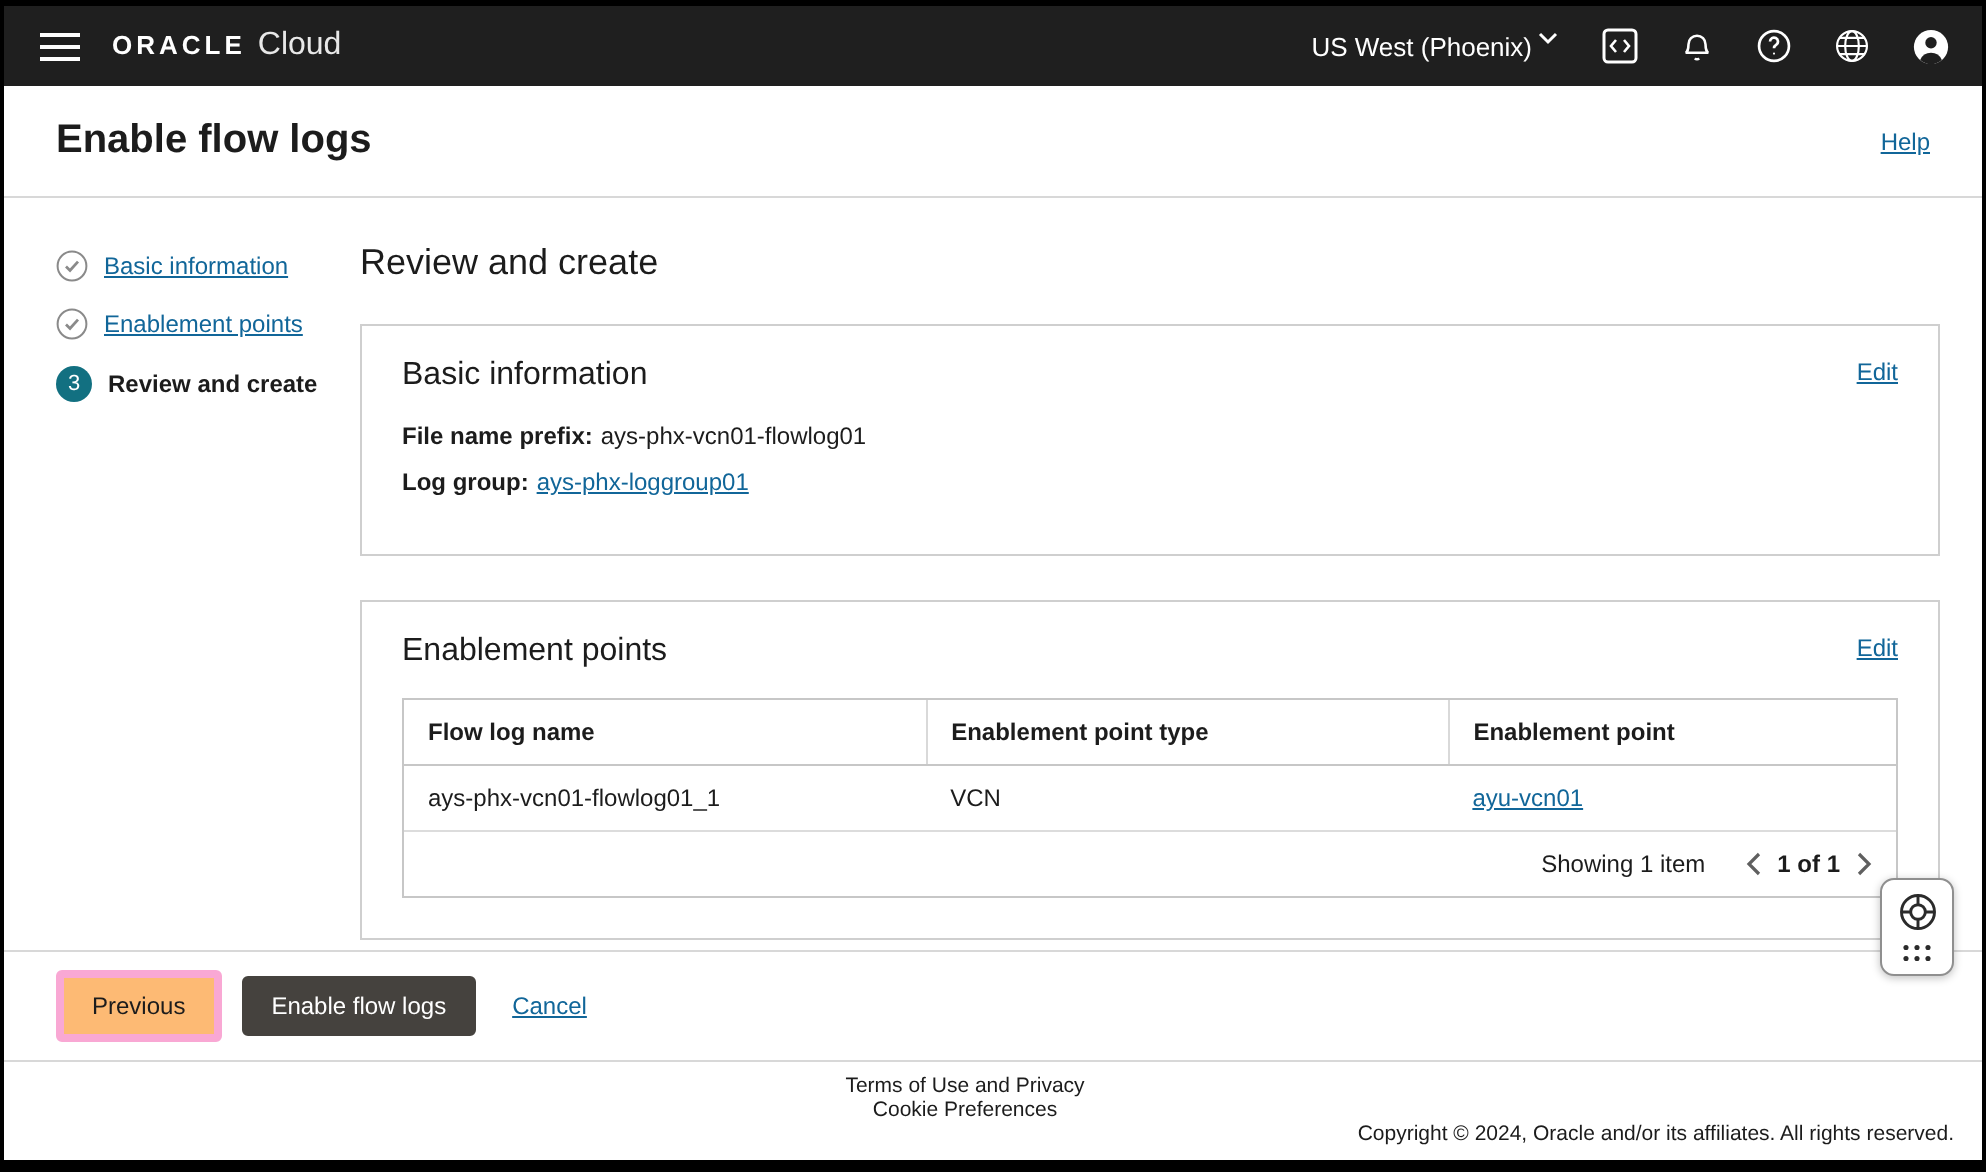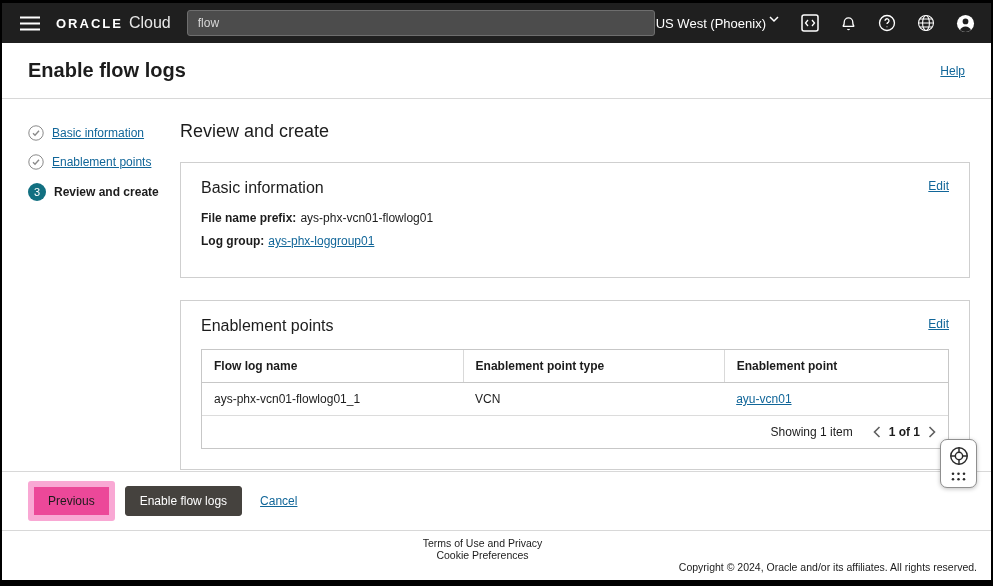--- a/index.html
+++ b/index.html
@@ -57,21 +57,21 @@
   .pager { display:flex; align-items:center; gap:6px; margin-left:10px; }
   .pager-btn { background:none; border:none; cursor:pointer; display:flex; align-items:center; padding:2px; }
   .pager-label { font-weight:700; font-size:12px; }
 
   
   .support-widget { position:absolute; right:14px; bottom:92px; width:37px; height:49px; background:#fff; border:1px solid #8f8f8f; border-radius:7px; box-shadow:0 1px 4px rgba(0,0,0,.25); display:flex; flex-direction:column; align-items:center; justify-content:center; gap:4px; cursor:pointer; }
 
   
   .action-bar { border-top:1px solid #d8d8d8; padding:9px 26px; display:flex; align-items:center; gap:10px; flex-shrink:0; }
   .btn { font-family:"Liberation Sans", sans-serif; font-size:12px; padding:7px 14px; border-radius:3px; cursor:pointer; }
-  .btn-secondary { background:#ec4899; border:6px solid #f9a8d4; color:#1c1c1c; }
+  .btn-secondary { background:#fdba74; border:4px solid #f9a8d4; color:#1c1c1c; }
   .btn-primary { background:var(--primary-button,#45423e); border:1px solid var(--primary-button,#45423e); color:#fff; }
   .cancel-link { color:var(--accent-link,#116699); font-size:12px; text-decoration:underline; margin-left:8px; cursor:pointer; }
 
   
   .site-footer { border-top:1px solid #d8d8d8; padding:6px 14px 7px; display:flex; align-items:center; font-size:10.5px; flex-shrink:0;flex-direction:column; }
   .footer-link { color:#1c1c1c; text-decoration:none; cursor:pointer; margin-right:28px; }
   .copyright { margin-left:auto; color:#1c1c1c; }
 </style>
 </head>
 <body>
@@ -81,21 +81,20 @@
   <header class="topbar">
     <button class="hamburger">
       <svg width="20" height="15" viewBox="0 0 20 15">
           <path d="M0 1.5h20M0 7.5h20M0 13.5h20" stroke="#fff" stroke-width="2"></path>
         </svg>
     </button>
     <div class="brand">
       <span class="brand-oracle">ORACLE</span>
       <span class="brand-cloud">Cloud</span>
     </div>
-    <input class="topbar-search" type="text" value="flow" style="">
     <button class="region">
       <span>US West (Phoenix)</span>
       <span style="display:flex;">
         <svg width="10" height="7" viewBox="0 0 10 7" fill="none" stroke="#fff" stroke-width="1.5">
             <path d="M1 1l4 4 4-4"></path>
           </svg>
       </span>
     </button>
     <div class="topbar-icons">
       <button class="icon-btn">

